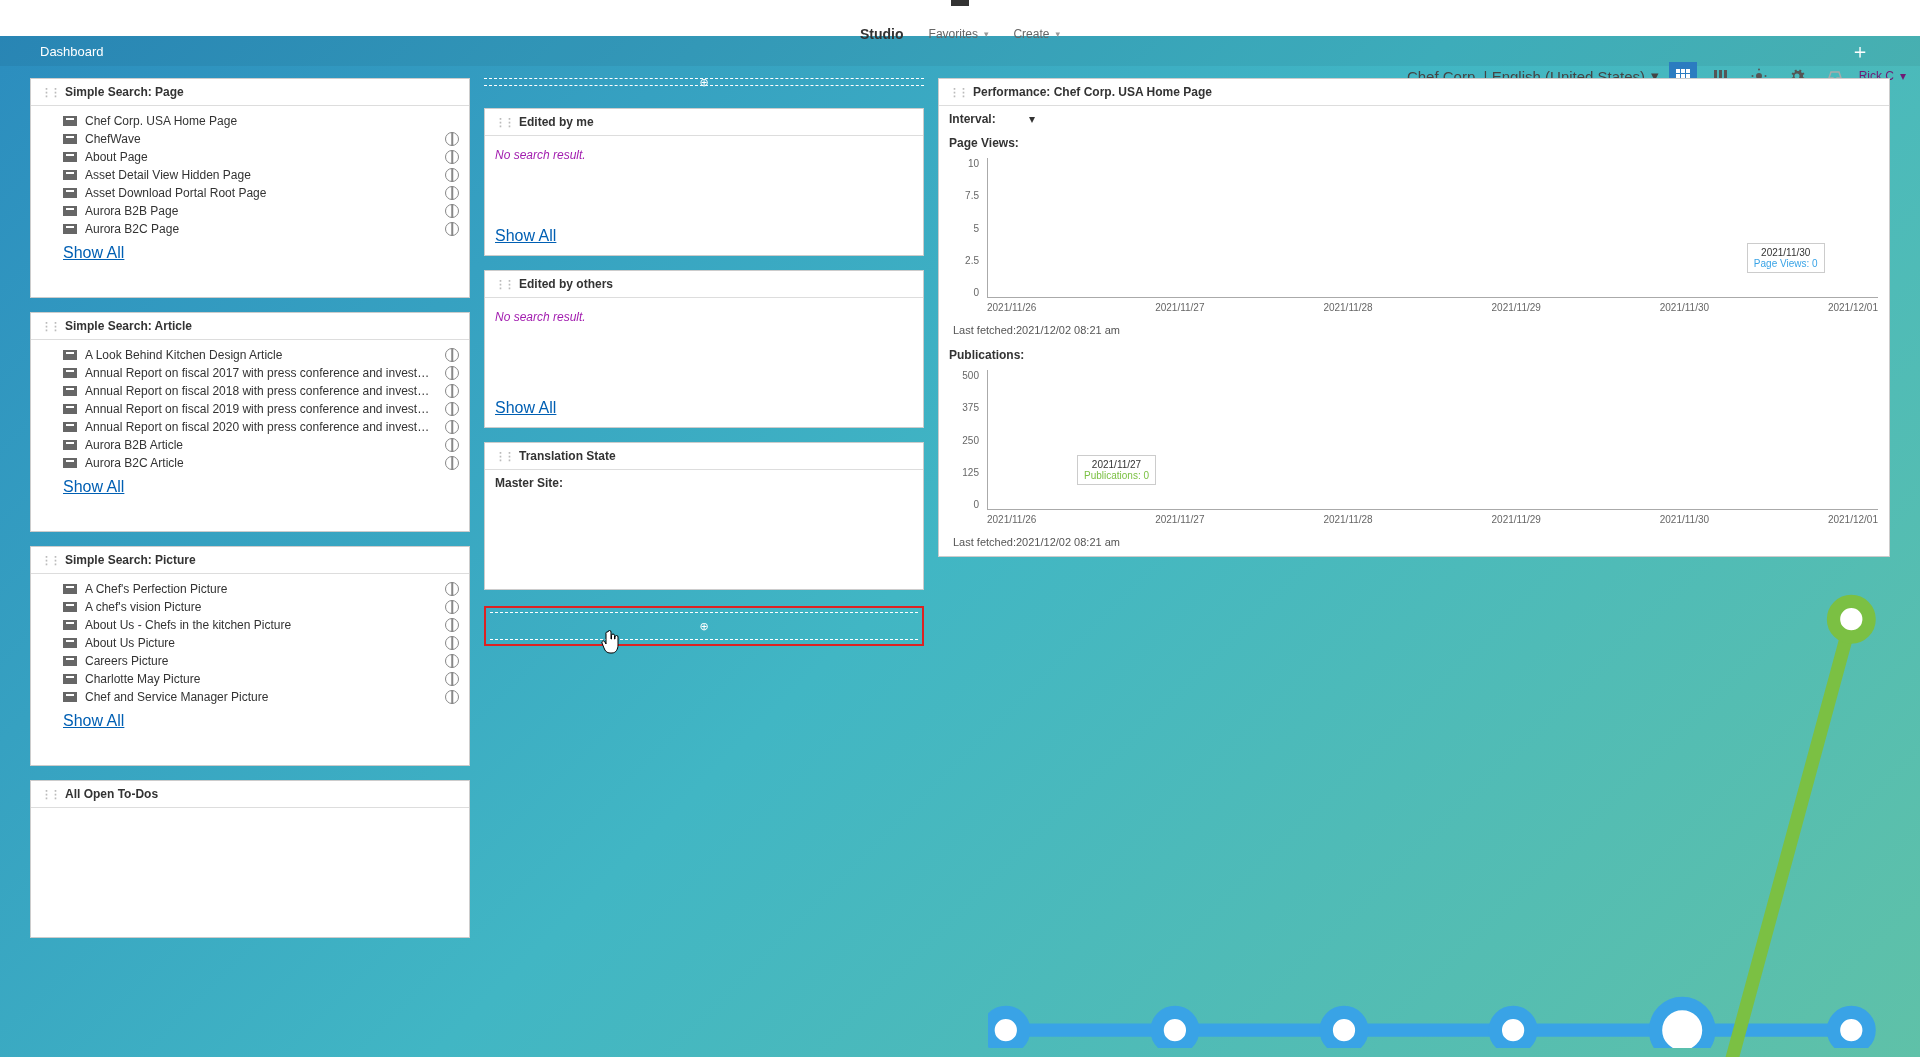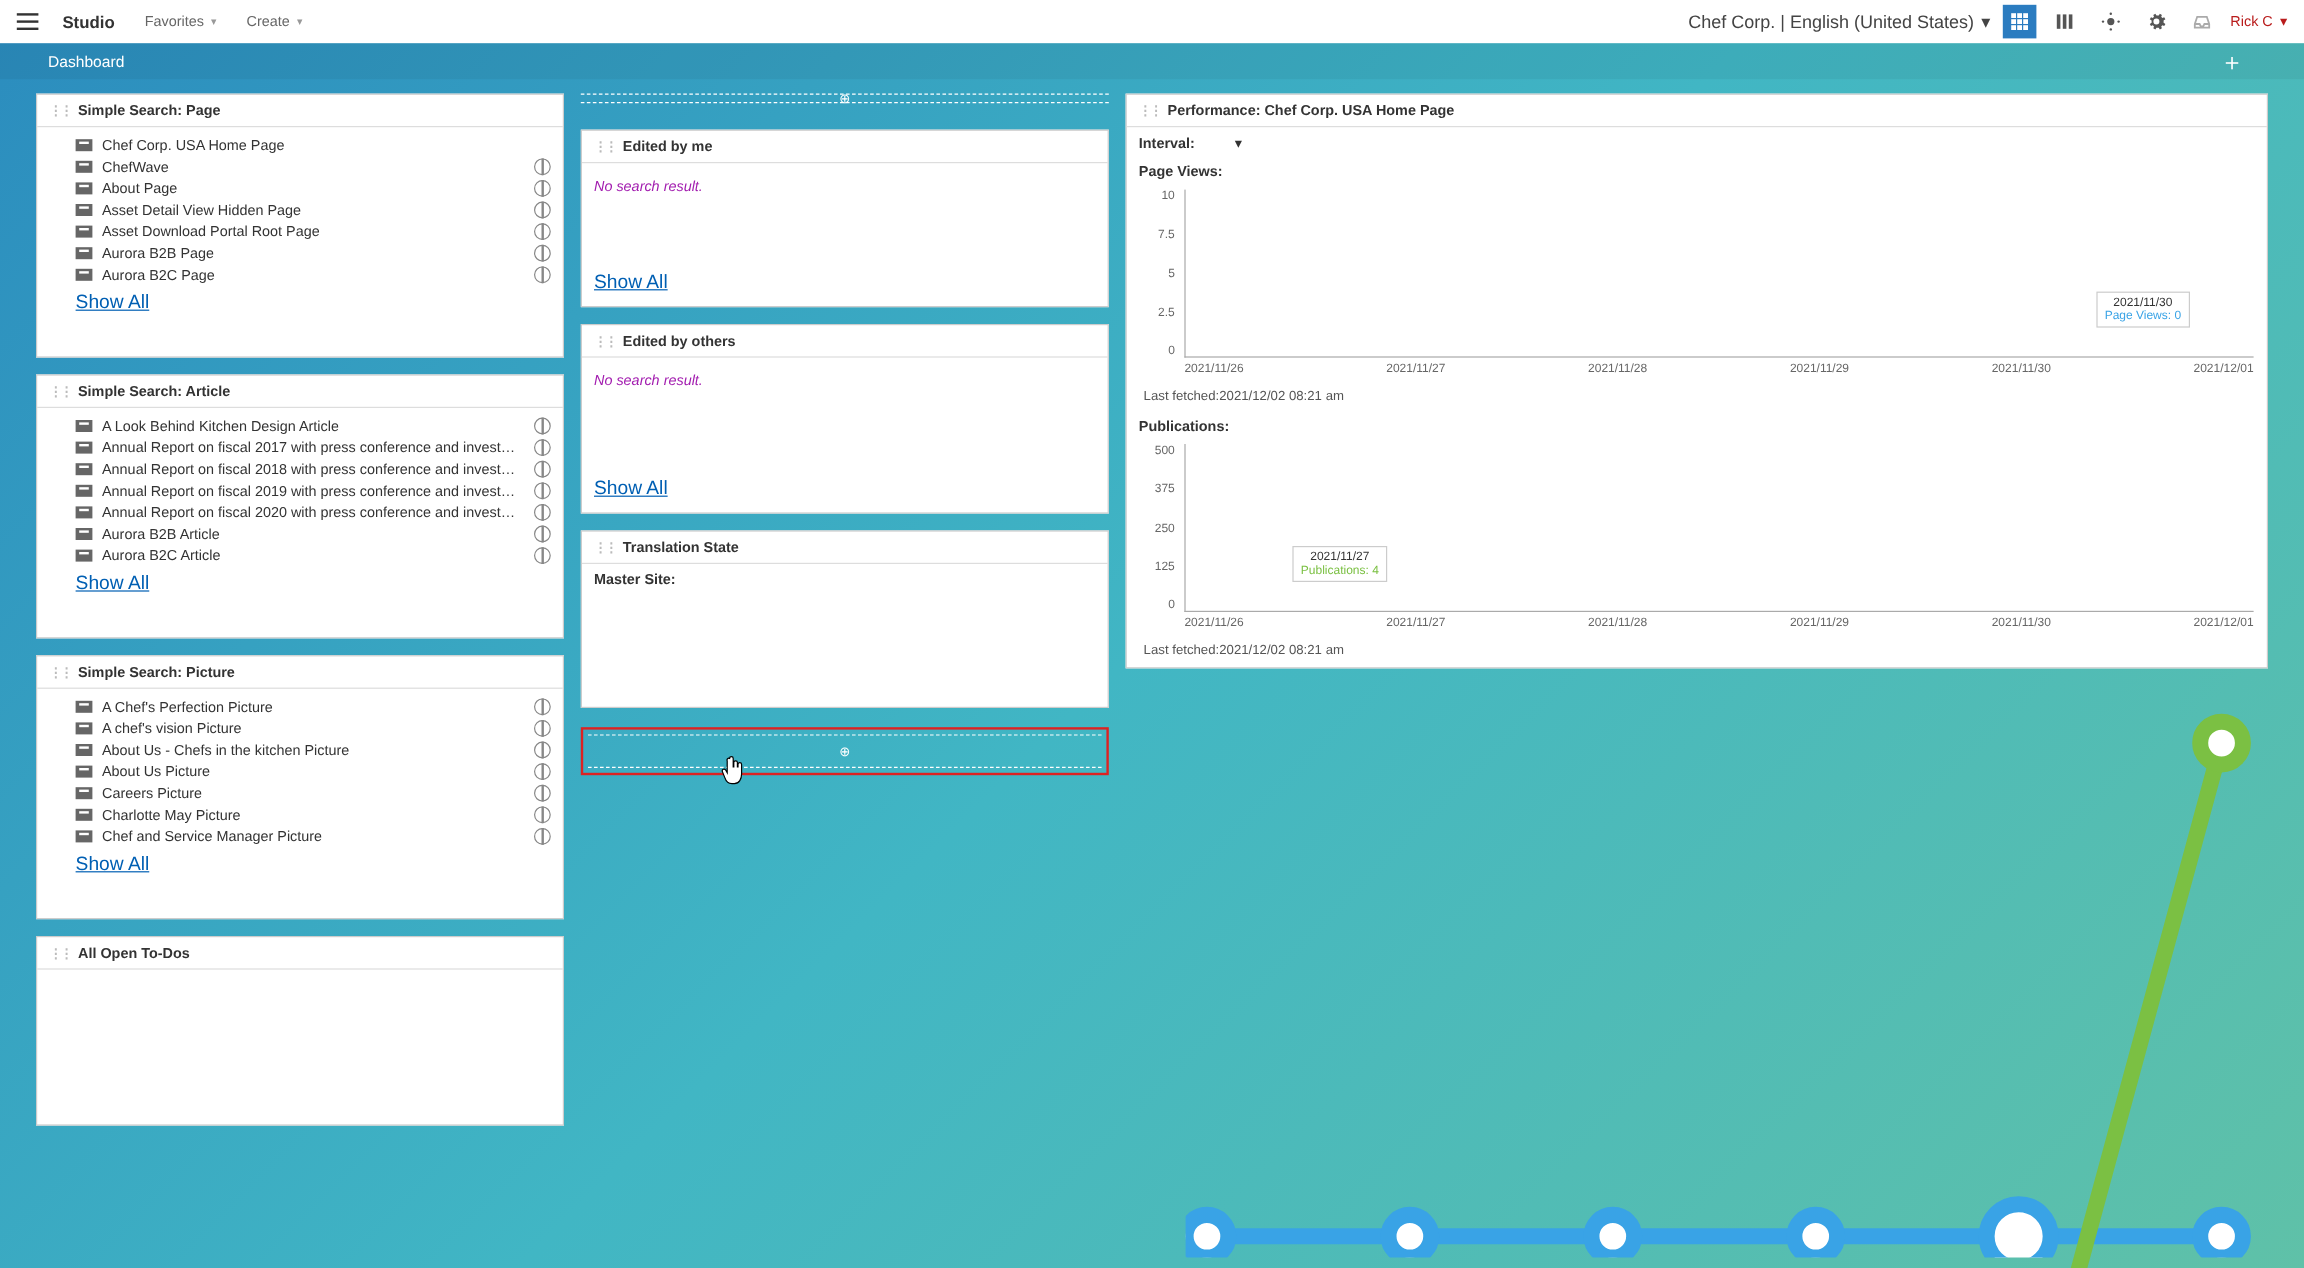--- a/index.html
+++ b/index.html
@@ -10,32 +10,33 @@
       background: linear-gradient(135deg, #2b8cbe 0%, #41b6c4 50%, #5fc1a8 100%);
       min-height: 100vh;
     }
     .topbar {
       background: #fff;
       height: 36px;
       display: flex;
       align-items: center;
       padding: 0 14px;
       gap: 20px;
+      flex-direction: column;
     }
     .hamburger { width: 18px; height: 14px; display: flex; flex-direction: column; justify-content: space-between; cursor: pointer; }
     .hamburger span { height: 2px; background: #333; }
     .topbar-left { display: flex; gap: 25px; align-items: center; }
     .studio { font-weight: bold; font-size: 14px; }
     .menu-item { display: flex; align-items: center; gap: 6px; color: #666; font-size: 12px; cursor: pointer; }
     .menu-item .chev { font-size: 9px; color: #999; }
     .topbar-right { margin-left: auto; display: flex; gap: 10px; align-items: center; }
     .site-sel { color: #444; font-size: 15px; display: flex; gap: 6px; align-items: center; cursor: pointer; }
     .icon-btn { width: 28px; height: 28px; display: inline-flex; align-items: center; justify-content: center; color: #666; cursor: pointer; }
     .icon-btn.active { background: #2b7cc0; color: #fff; }
-    .user-link { color: #b91c1c; display: flex; gap: 6px; align-items: center; cursor: pointer; }
+    .user-link { color: #701a75; display: flex; gap: 6px; align-items: center; cursor: pointer; }
     .subbar { background: rgba(0,0,0,0.05); height: 30px; display: flex; align-items: center; padding: 0 40px; color: #fff; font-size: 13px; }
     .plus-btn { margin-left: auto; font-size: 20px; color:#fff; cursor: pointer; padding-right: 10px; }
 
     .dash { padding: 12px 30px; display: flex; gap: 14px; align-items: flex-start; }
     .col { display: flex; flex-direction: column; gap: 14px; }
     .col1, .col2 { flex: 0 0 440px; }
     .col3 { flex: 1; }
     .widget { background: #fff; border: 1px solid #ccc; }
     .whead { padding: 6px 10px; font-weight: bold; font-size: 12px; color: #333; display: flex; gap: 6px; align-items: center; border-bottom: 1px solid #ddd; }
     .grip { color: #bbb; font-size: 11px; letter-spacing: -2px; }
@@ -409,21 +410,21 @@
                 <circle cx="2" cy="98" r="2"></circle>
                 <circle cx="21" cy="98" r="3" fill="#7bc043"></circle>
                 <circle cx="40" cy="98" r="2"></circle>
                 <circle cx="59" cy="98" r="2"></circle>
                 <circle cx="78" cy="98" r="2"></circle>
                 <circle cx="97" cy="28" r="2"></circle>
               </g>
           </svg>
           <div class="tooltip-box" style="left:10%;bottom:24px;">
             <div class="t-date">2021/11/27</div>
-            <div class="t-val green">Publications:  4</div>
+            <div class="t-val green">Publications:  0</div>
           </div>
         </div>
         <div class="xaxis">
             <span>2021/11/26</span>
             <span>2021/11/27</span>
             <span>2021/11/28</span>
             <span>2021/11/29</span>
             <span>2021/11/30</span>
             <span>2021/12/01</span>
           </div>

